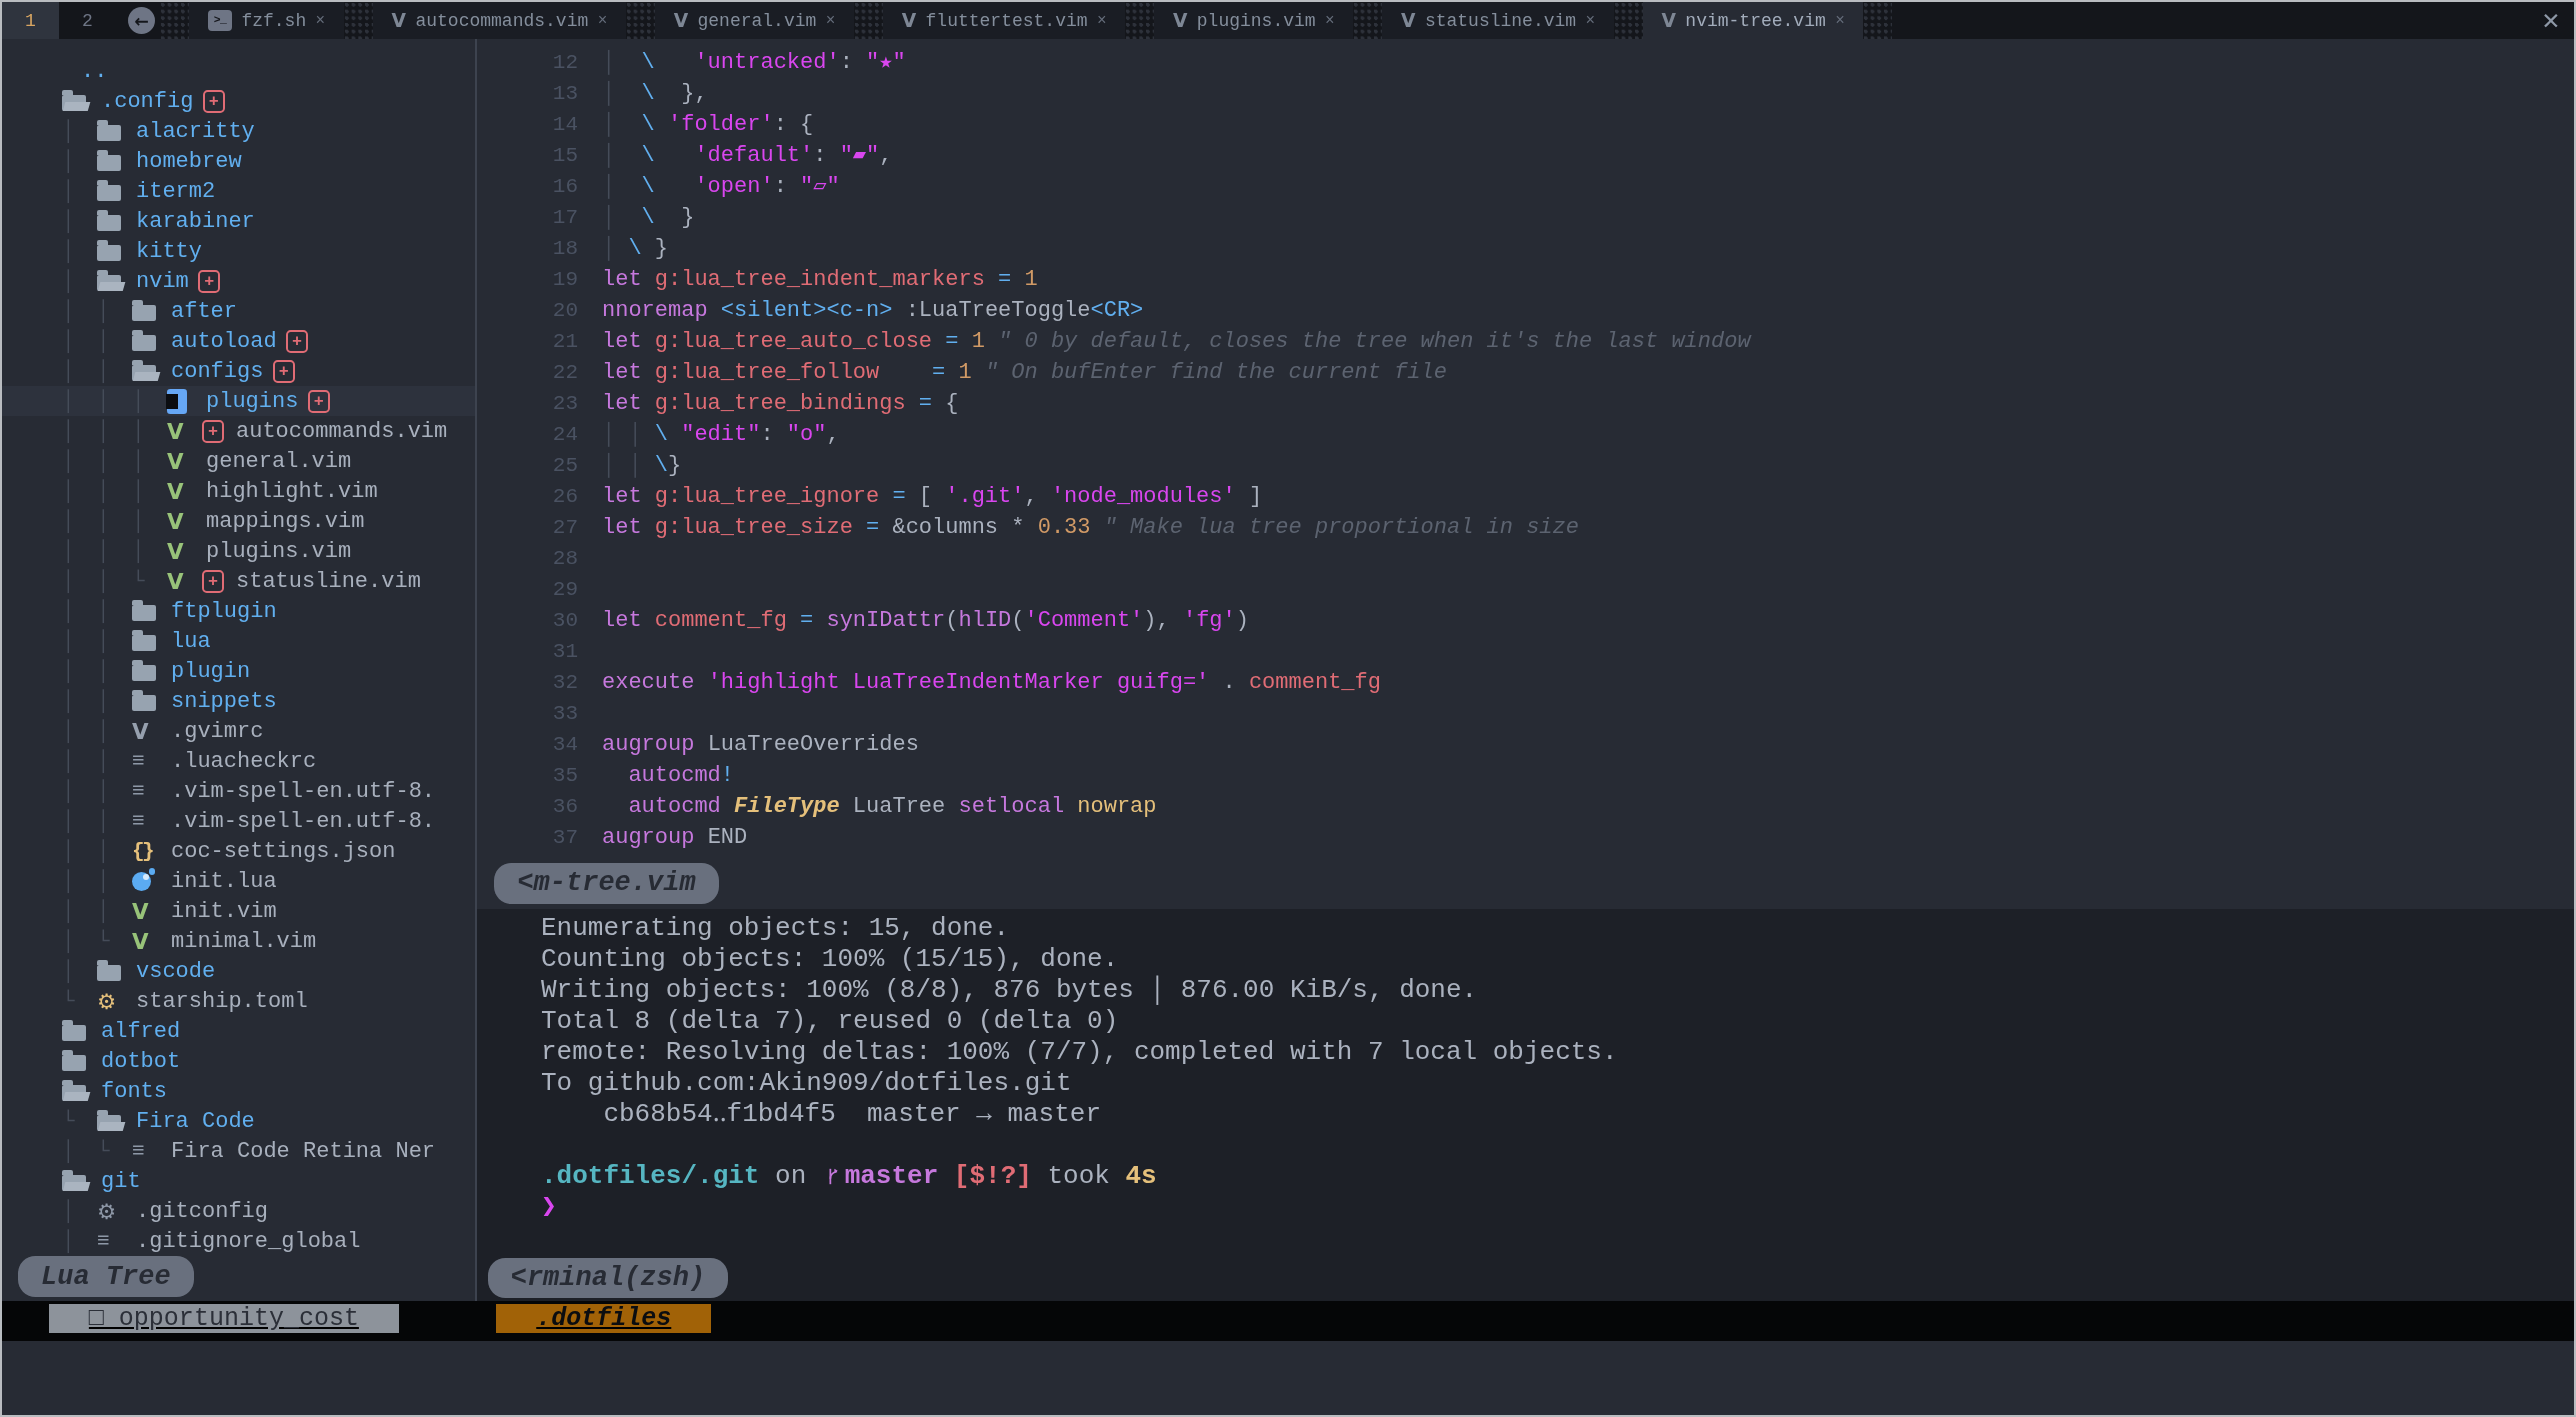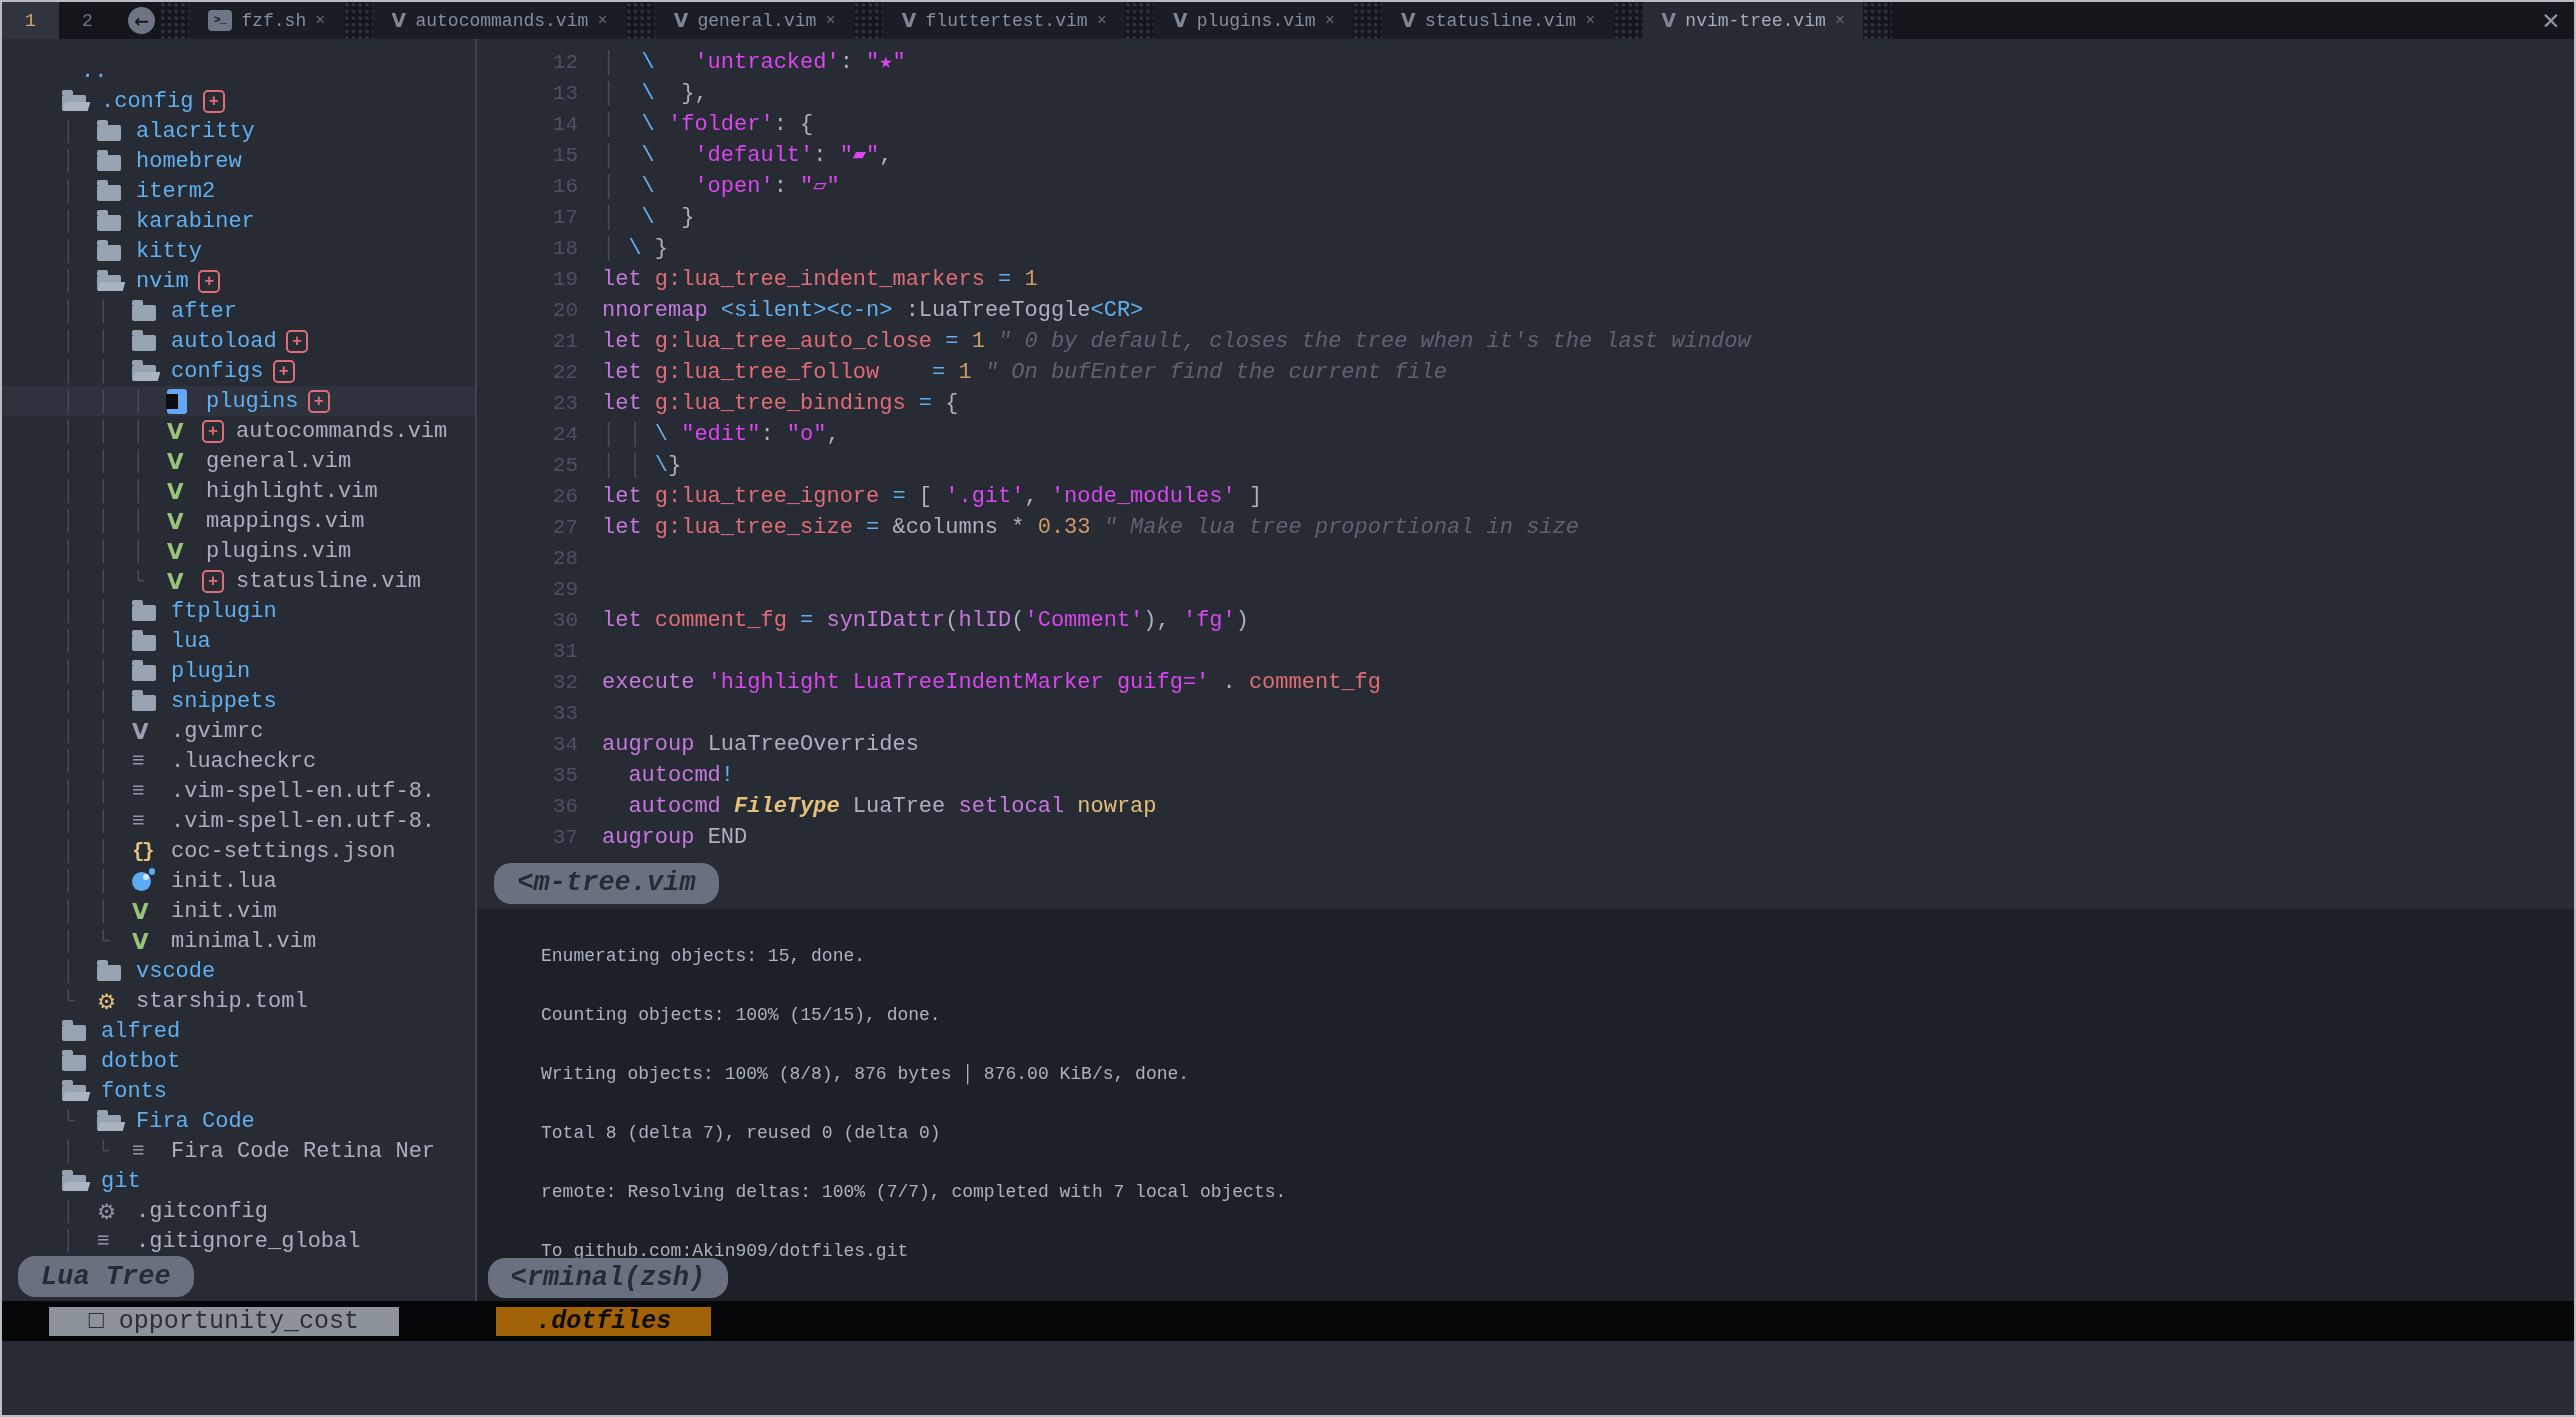--- a/index.html
+++ b/index.html
@@ -54,26 +54,26 @@
   #right{flex:1;display:flex;flex-direction:column;min-width:0;}
   #editor{position:relative;flex:0 0 862px;background:#272b34;padding-top:8px;overflow:hidden;}
   .cline{display:flex;height:31px;line-height:31px;font-size:22px;white-space:pre;margin-left:18px;}
   .lnum{flex:0 0 107px;text-align:right;padding-right:24px;box-sizing:border-box;color:#4a5262;font-size:21px;}
   .fg{color:#abb2bf;} .mag{color:#c678dd;} .red{color:#e06c75;} .grn{color:#d946ef;text-align:center;} .blu{color:#61afef;}
   .org{color:#d19a66;} .yel{color:#e5c07b;} .yeli{color:#e5c07b;font-style:italic;font-weight:bold;}
   .cmt{color:#5c6370;font-style:italic;} .gd{color:#454c59;}
   .cynb{color:#56b6c2;font-weight:bold;} .magb{color:#c678dd;font-weight:bold;}
   .redb{color:#e06c75;font-weight:bold;} .yelb{color:#e5c07b;font-weight:bold;}
   #term{position:relative;flex:1;background:#1d2027;padding:4px 0 0 64px;overflow:hidden;}
-  .tline{height:31px;line-height:31px;font-size:18px;white-space:pre;color:#a8b0bd;margin-top:28px;}
+  .tline{height:31px;line-height:31px;font-size:26px;white-space:pre;color:#a8b0bd;}
   .branchicon{display:inline-block;vertical-align:-4px;margin:0 2.7px;}
   
   #msg{flex:0 0 72px;background:#272b34;color:#a8b0bd;font-size:24px;line-height:35px;padding-left:5.3px;white-space:pre;}
   #tmux{flex:0 0 40px;background:#050607;display:flex;align-items:center;}
-  .tpill{display:flex;align-items:center;height:24px;font-size:25px;}
+  .tpill{display:flex;align-items:flex-end;height:24px;font-size:25px;text-decoration:underline;}
   .tpill .seg{width:9.4px;}
   .tpill .body{display:flex;align-items:center;padding:0 40px;white-space:nowrap;}
   .tp1{margin-left:18.7px;}
   .tp1 .s1{background:#2e323a;} .tp1 .s2{background:#4b5058;} .tp1 .s3{background:#6e747c;}
   .tp1 .body{background:#8d939b;color:#2b2f38;}
   .tp2{margin-left:41px;}
   .tp2 .s1{background:#4a4f57;} .tp2 .s2{background:#999da3;} .tp2 .s3{background:#d5d6d9;}
   .tp2 .body{background:#a16207;color:#0b0d10;font-weight:bold;font-style:italic;}
 </style>
 </head>

